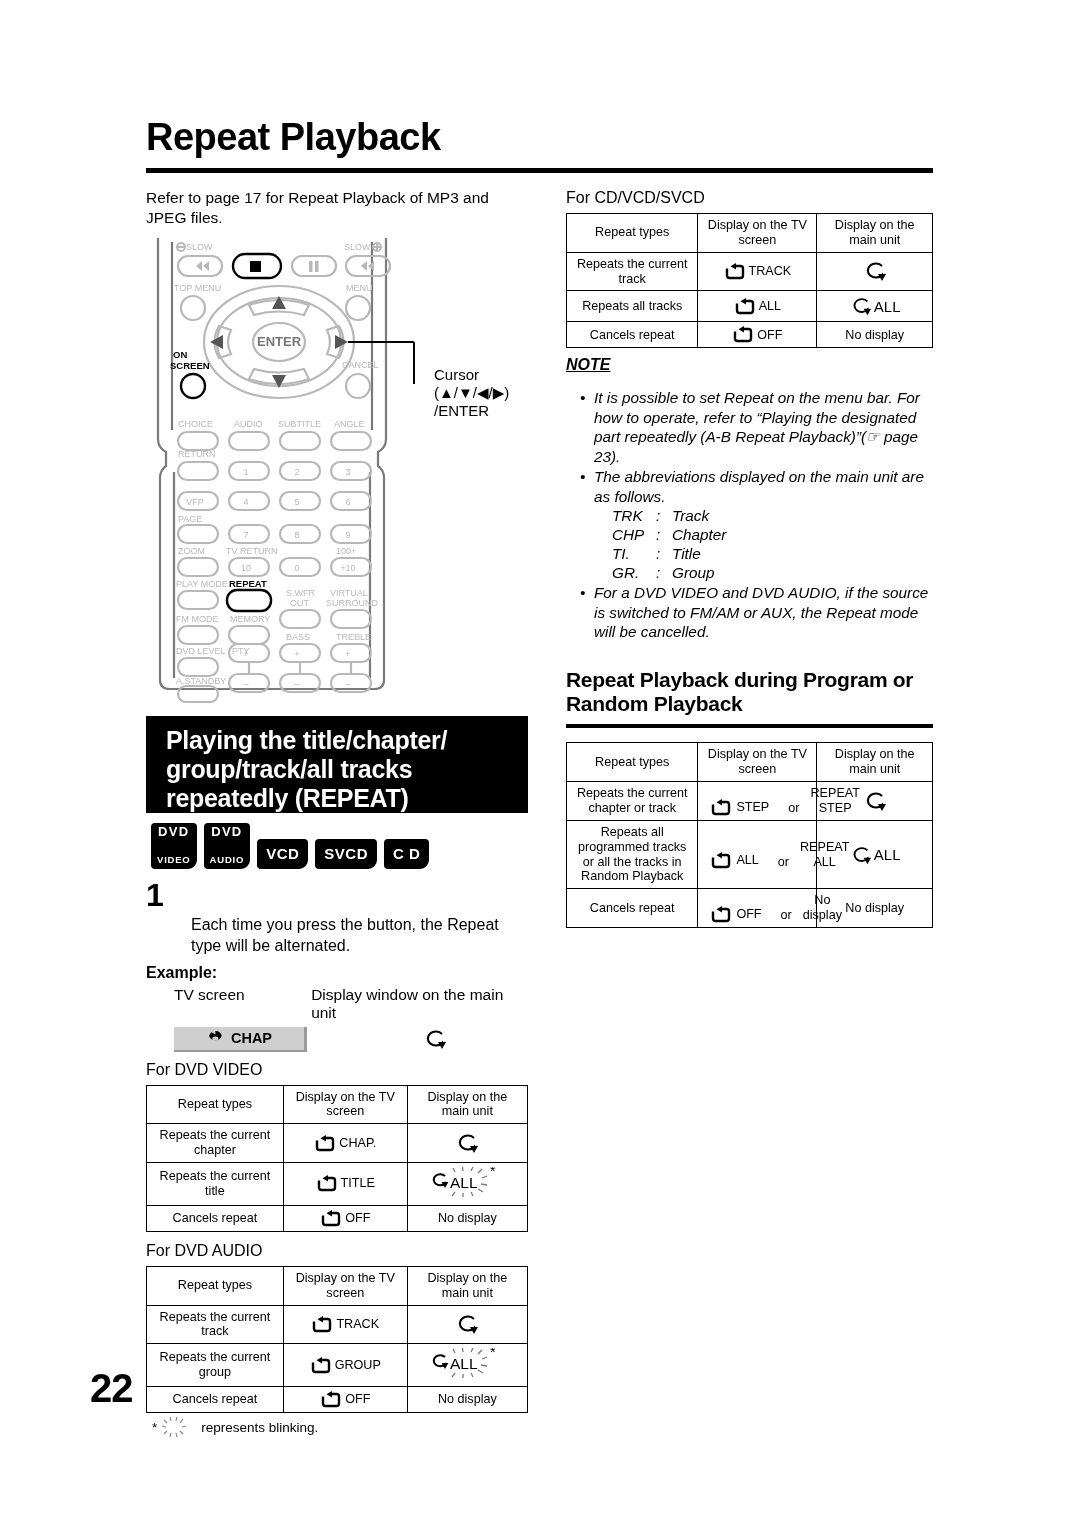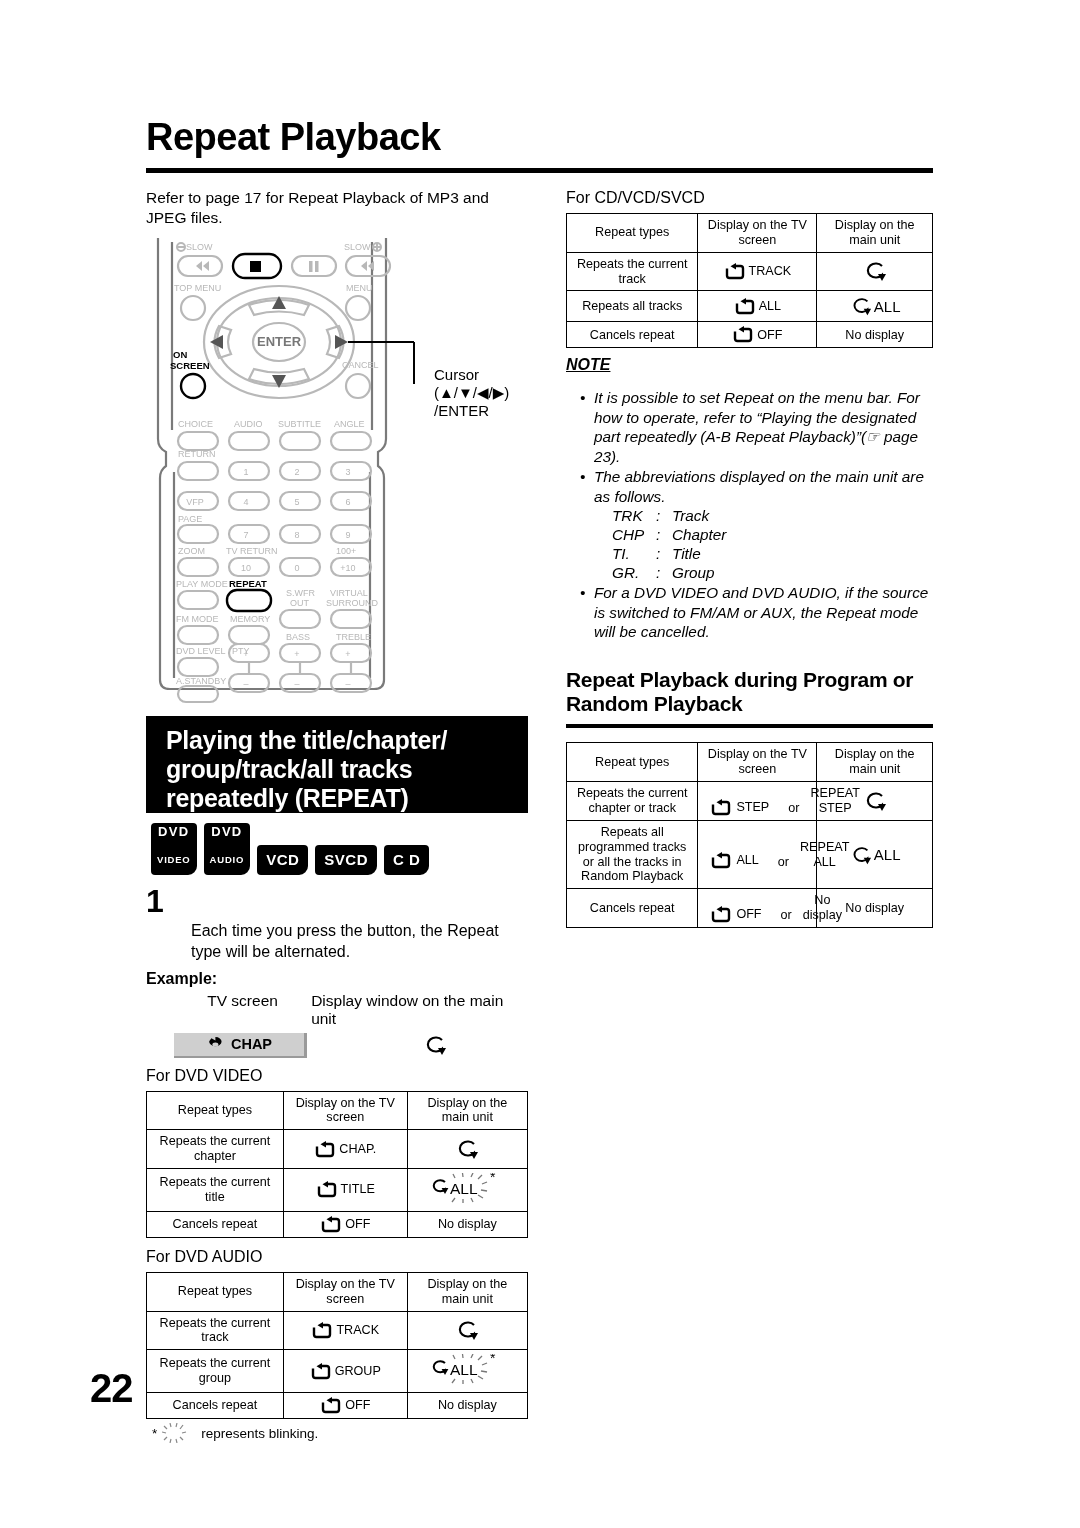--- a/index.html
+++ b/index.html
@@ -142,21 +142,21 @@
     gap: 7px;
     margin: 10px 0 10px 5px;
     align-items: flex-end;
   }
   .badge {
     background: #000;
     color: #fff;
     border-radius: 4px 4px 9px 4px;
     text-align: center;
     font-weight: bold;
-    padding: 2px 6px 10px 6px;
+    padding: 2px 6px 4px 6px;
     line-height: 1;
   }
   .badge .b1 { font-size: 13px; letter-spacing: 1.3px; display:block; }
   .badge .b2 { font-size: 9.5px; letter-spacing: 0.8px; display:block; margin-top:17px; }
   .badge.one { font-size: 15px; padding: 7px 9px 8px 9px; letter-spacing: 0.5px; }
 
   
   .step {
     display: flex;
     align-items: baseline;
@@ -181,21 +181,21 @@
   .example-label {
     font-size: 16px;
     font-weight: bold;
     margin: 7px 0 4px 0;
   }
   .example-row {
     display: flex;
     margin-left: 28px;
     font-size: 15.5px;
   }
-  .ex-tv { width: 140px; text-align: center; }
+  .ex-tv { width: 140px; text-align: left; }
   .ex-main { text-align: left; }
   .example-row2 {
     display: flex;
     margin: 5px 0 0 28px;
     align-items: center;
     font-weight: bold;
   }
   .chap-chip {
     width: 130px;
     background: #cfcfcf;

